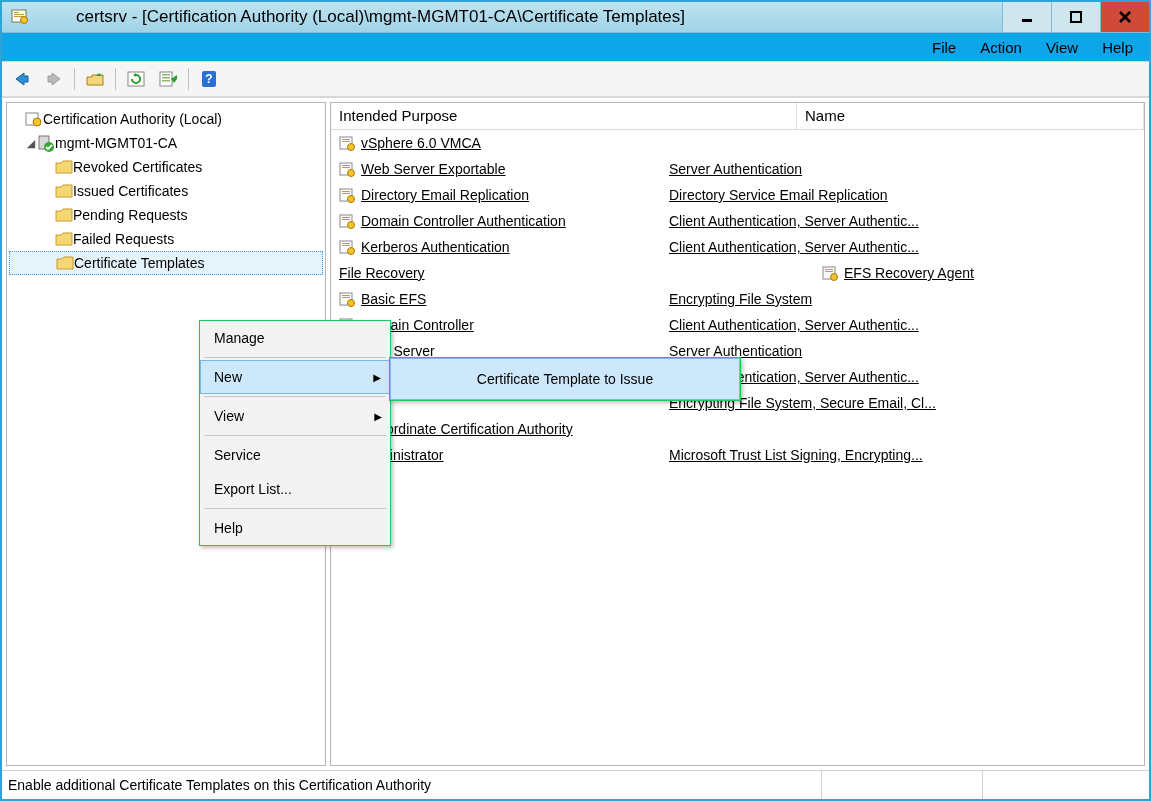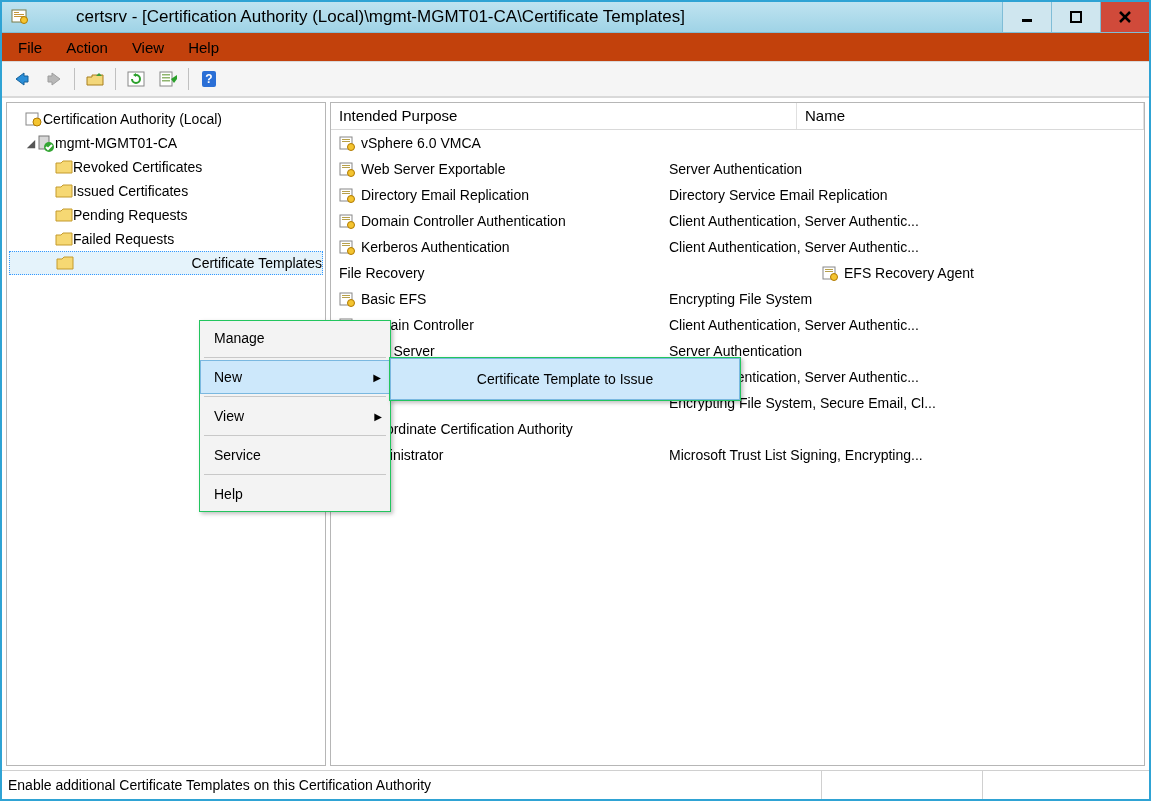--- a/index.html
+++ b/index.html
@@ -5,41 +5,41 @@
 html,body{margin:0;padding:0;font-family:"Segoe UI",Tahoma,sans-serif;font-size:14px;color:#000;}
 .window{width:1151px;height:801px;box-sizing:border-box;border:2px solid #2fa3d4;background:#fff;position:relative;display:flex;flex-direction:column;}
 .titlebar{height:30px;background:linear-gradient(#bfe3f0,#9fd3e6);display:flex;align-items:center;border-bottom:1px solid #7fbdd7;}
 .titlebar .ticon{width:20px;height:20px;margin:0 6px 0 8px;display:flex;align-items:center;justify-content:center;}
 .titlebar .title{flex:1;font-size:17px;color:#000;padding-left:40px;}
 .winbtns{display:flex;height:100%;}
 .winbtn{width:48px;display:flex;align-items:center;justify-content:center;border-left:1px solid #7fbdd7;font-size:16px;font-weight:bold;}
 .winbtn.min{background:#cfe6ef;}
 .winbtn.max{background:#cfe6ef;}
 .winbtn.close{background:#d04a3a;color:#000;}
-.menubar{height:28px;background:#c2410c;border-bottom:1px solid #d9d9d9;display:flex;align-items:center;padding:0 6px;gap:4px;}
+.menubar{height:28px;background:#0ea5e9;border-bottom:1px solid #d9d9d9;display:flex;align-items:center;padding:0 6px;gap:4px;justify-content:flex-end;}
 .menubar .mitem{padding:2px 10px;font-size:15px;}
 .toolbar{height:34px;background:#f5f5f5;border-bottom:1px solid #d9d9d9;display:flex;align-items:center;padding:0 6px;gap:4px;}
 .tbtn{width:26px;height:26px;display:flex;align-items:center;justify-content:center;border:1px solid transparent;border-radius:2px;}
 .tsep{width:1px;height:22px;background:#c0c0c0;margin:0 2px;}
 .panes{flex:1;display:flex;border-top:1px solid #d9d9d9;min-height:0;}
 .treepane{width:320px;border:1px solid #b6b6b6;margin:4px 2px 4px 4px;box-sizing:border-box;overflow:auto;background:#fff;padding:4px 2px;}
 .listpane{flex:1;border:1px solid #b6b6b6;margin:4px 4px 4px 2px;box-sizing:border-box;overflow:hidden;background:#fff;display:flex;flex-direction:column;}
 .tree-row{display:flex;align-items:center;height:24px;padding-left:4px;}
 .tree-row .twist{width:12px;text-align:center;color:#555;font-size:11px;}
 .tree-row .ticon2{width:18px;height:18px;display:flex;align-items:center;justify-content:center;}
 .tree-row .tlabel{white-space:nowrap;}
-.tree-row.sel{background:#e5f3fb;border:1px dotted #3399ff;height:22px;justify-content:space-between;}
+.tree-row.sel{background:#e5f3fb;border:1px dotted #3399ff;height:22px;}
 .ind1{padding-left:16px;}
 .ind2{padding-left:46px;}
 .listheader{height:26px;display:flex;border-bottom:1px solid #d9d9d9;background:#fff;}
 .colh{padding:4px 8px;border-right:1px solid #e0e0e0;font-size:15px;}
 .col-name{width:330px;}
 .col-purpose{flex:1;}
 .listbody{flex:1;overflow:auto;}
-.lrow{height:26px;display:flex;align-items:center;}
+.lrow{height:26px;display:flex;align-items:center;text-decoration:underline;}
 .lrow .lcell{display:flex;align-items:center;gap:6px;padding:0 8px;box-sizing:border-box;}
 .lrow .cname{width:330px;white-space:nowrap;overflow:hidden;}
 .lrow .cpurp{flex:1;white-space:nowrap;overflow:hidden;text-overflow:ellipsis;}
 .cticon{width:16px;height:16px;flex-shrink:0;}
 .ctxmenu{position:absolute;background:#f3f3f3;border:1px solid #22c55e;box-shadow:2px 2px 4px rgba(0,0,0,0.25);z-index:10;}
 .ctx1{left:197px;top:318px;width:190px;}
 .ctx-item{height:34px;display:flex;align-items:center;padding:0 28px 0 14px;position:relative;}
 .ctx-item.hover{background:#cde8fb;border:1px solid #7ab8e0;height:32px;padding:0 27px 0 13px;}
 .ctx-item .arrow{position:absolute;right:8px;font-size:10px;}
 .ctx-sep{height:1px;background:#c8c8c8;margin:2px 4px;}
@@ -433,20 +433,23 @@
       </div>
     <div class="ctx-sep"></div>
     <div class="ctx-item">
         <span>View</span>
         <span class="arrow">▶</span>
       </div>
     <div class="ctx-sep"></div>
     <div class="ctx-item">
         <span>Service</span>
       </div>
+    <div class="ctx-item">
+        <span>Export List...</span>
+      </div>
     <div class="ctx-sep"></div>
     <div class="ctx-item">
         <span>Help</span>
       </div>
   </div>
 
   <div class="ctxmenu ctx2">
     <div class="ctx-item hover">
         <span>Certificate Template to Issue</span>
       </div>

